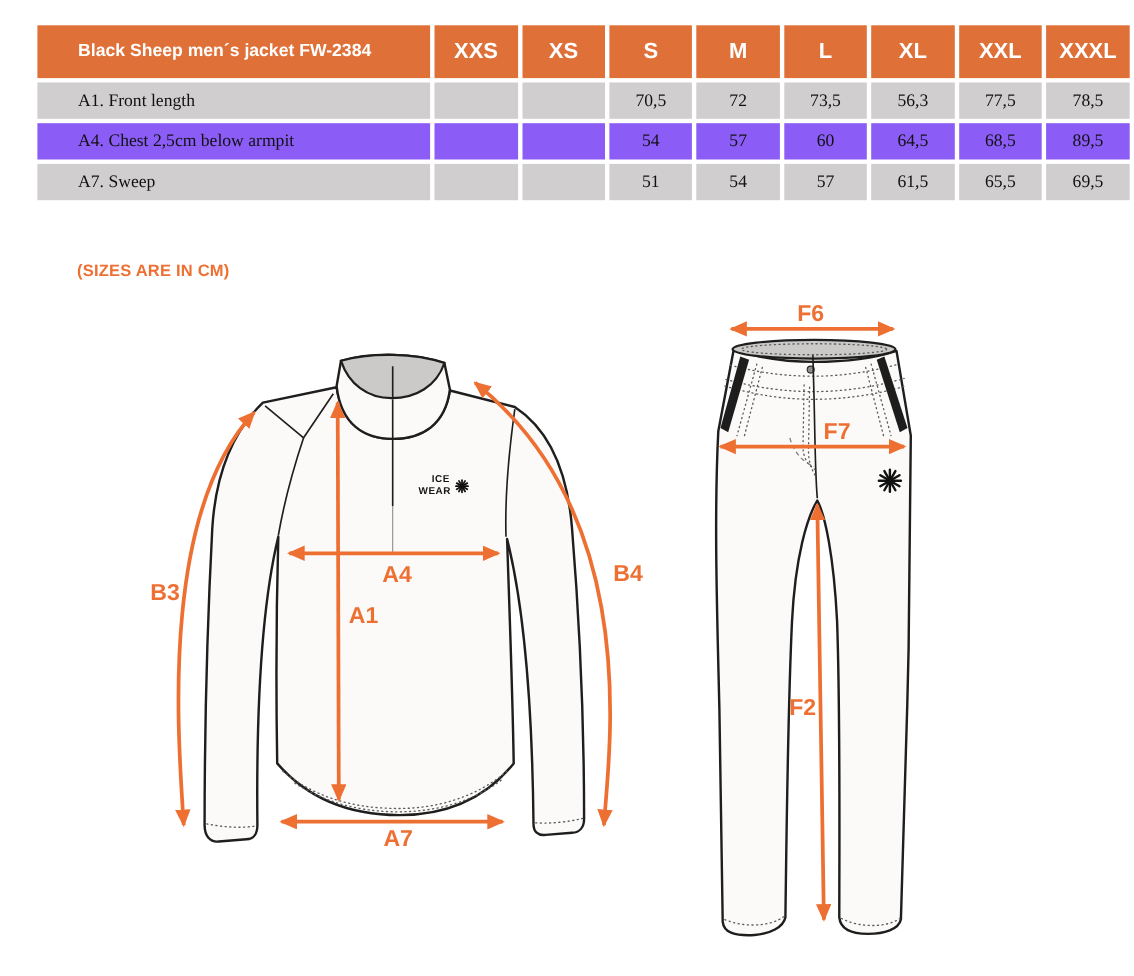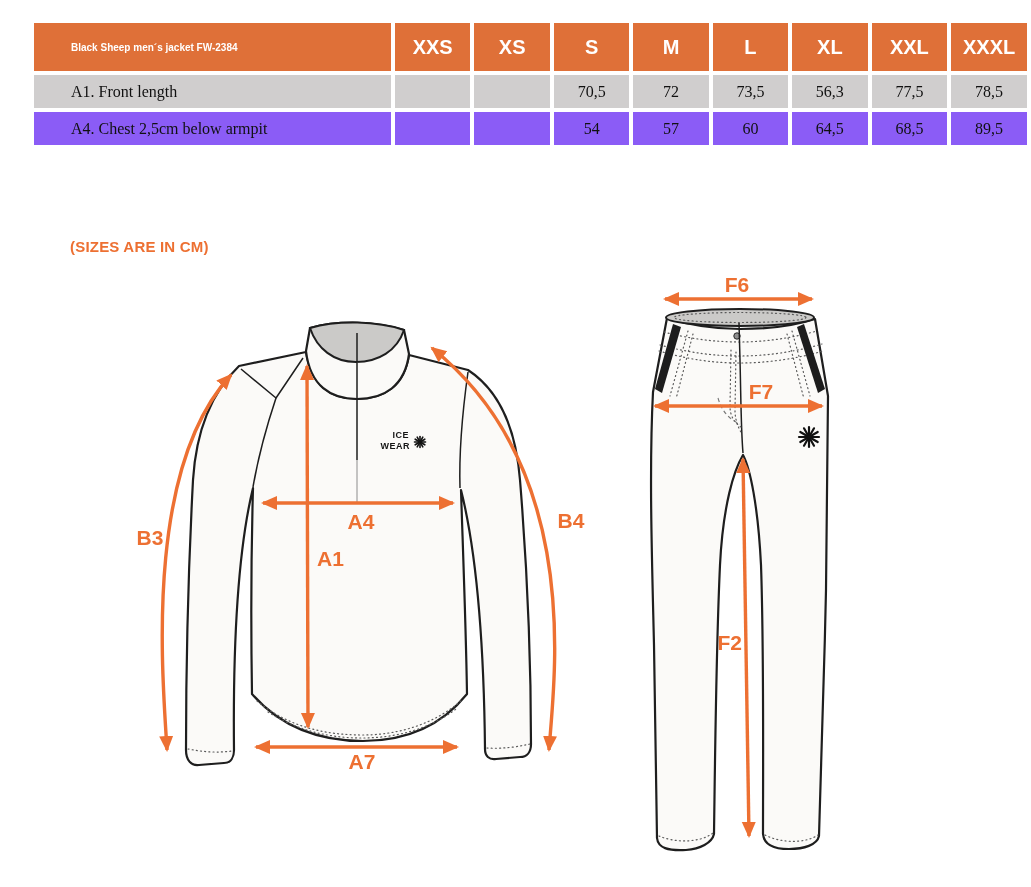--- a/index.html
+++ b/index.html
@@ -4,21 +4,21 @@
 <style>
   html,body{margin:0;padding:0;background:#ffffff;}
   .page{position:relative;width:1031px;height:887px;background:#fff;overflow:hidden;
         font-family:"Liberation Sans",sans-serif;}
   
   table.size-table{position:absolute;left:30px;top:19px;border-collapse:separate;
         border-spacing:4px 4px;table-layout:fixed;}
   .size-table th,.size-table td{padding:0;vertical-align:middle;}
   .size-table .hcell{background:#df7038;color:#ffffff;font-weight:bold;font-size:20px;
         height:48px;text-align:center;}
-  .size-table .hcell.title{text-align:left;padding-left:37px;font-size:10px;width:323px;}
+  .size-table .hcell.title{text-align:left;padding-left:37px;font-size:16px;width:323px;}
   .size-table .szcol{width:76px;}
   .size-table td{height:33px;font-family:"Liberation Serif",serif;font-size:16px;color:#111;}
   .size-table td.lbl{text-align:left;padding-left:37px;}
   .size-table td.val{text-align:center;}
   .row-dark td{background:#d0cece;}
   .row-light td{background:#8b5cf6;}
   
   .units-note{position:absolute;left:70px;top:238px;color:#ed7032;font-weight:bold;
         font-size:15px;letter-spacing:.2px;}
   
@@ -68,20 +68,31 @@
       <td class="lbl">A4. Chest 2,5cm below armpit</td>
       <td class="val"></td>
       <td class="val"></td>
       <td class="val">54</td>
       <td class="val">57</td>
       <td class="val">60</td>
       <td class="val">64,5</td>
       <td class="val">68,5</td>
       <td class="val">89,5</td>
     </tr>
+    <tr class="row-dark">
+      <td class="lbl">A7. Sweep</td>
+      <td class="val"></td>
+      <td class="val"></td>
+      <td class="val">51</td>
+      <td class="val">54</td>
+      <td class="val">57</td>
+      <td class="val">61,5</td>
+      <td class="val">65,5</td>
+      <td class="val">69,5</td>
+    </tr>
   </tbody>
     </table>
 
   <div class="units-note">(SIZES ARE IN CM)</div>
 
   <svg class="diagrams" viewBox="0 0 1031 887">
     <defs>
       <marker id="ah" markerUnits="userSpaceOnUse" markerWidth="20" markerHeight="16" refX="14" refY="7" orient="auto-start-reverse">
         <path d="M0,0 L16,7 L0,14 Z" fill="#ed7032"></path>
       </marker>

